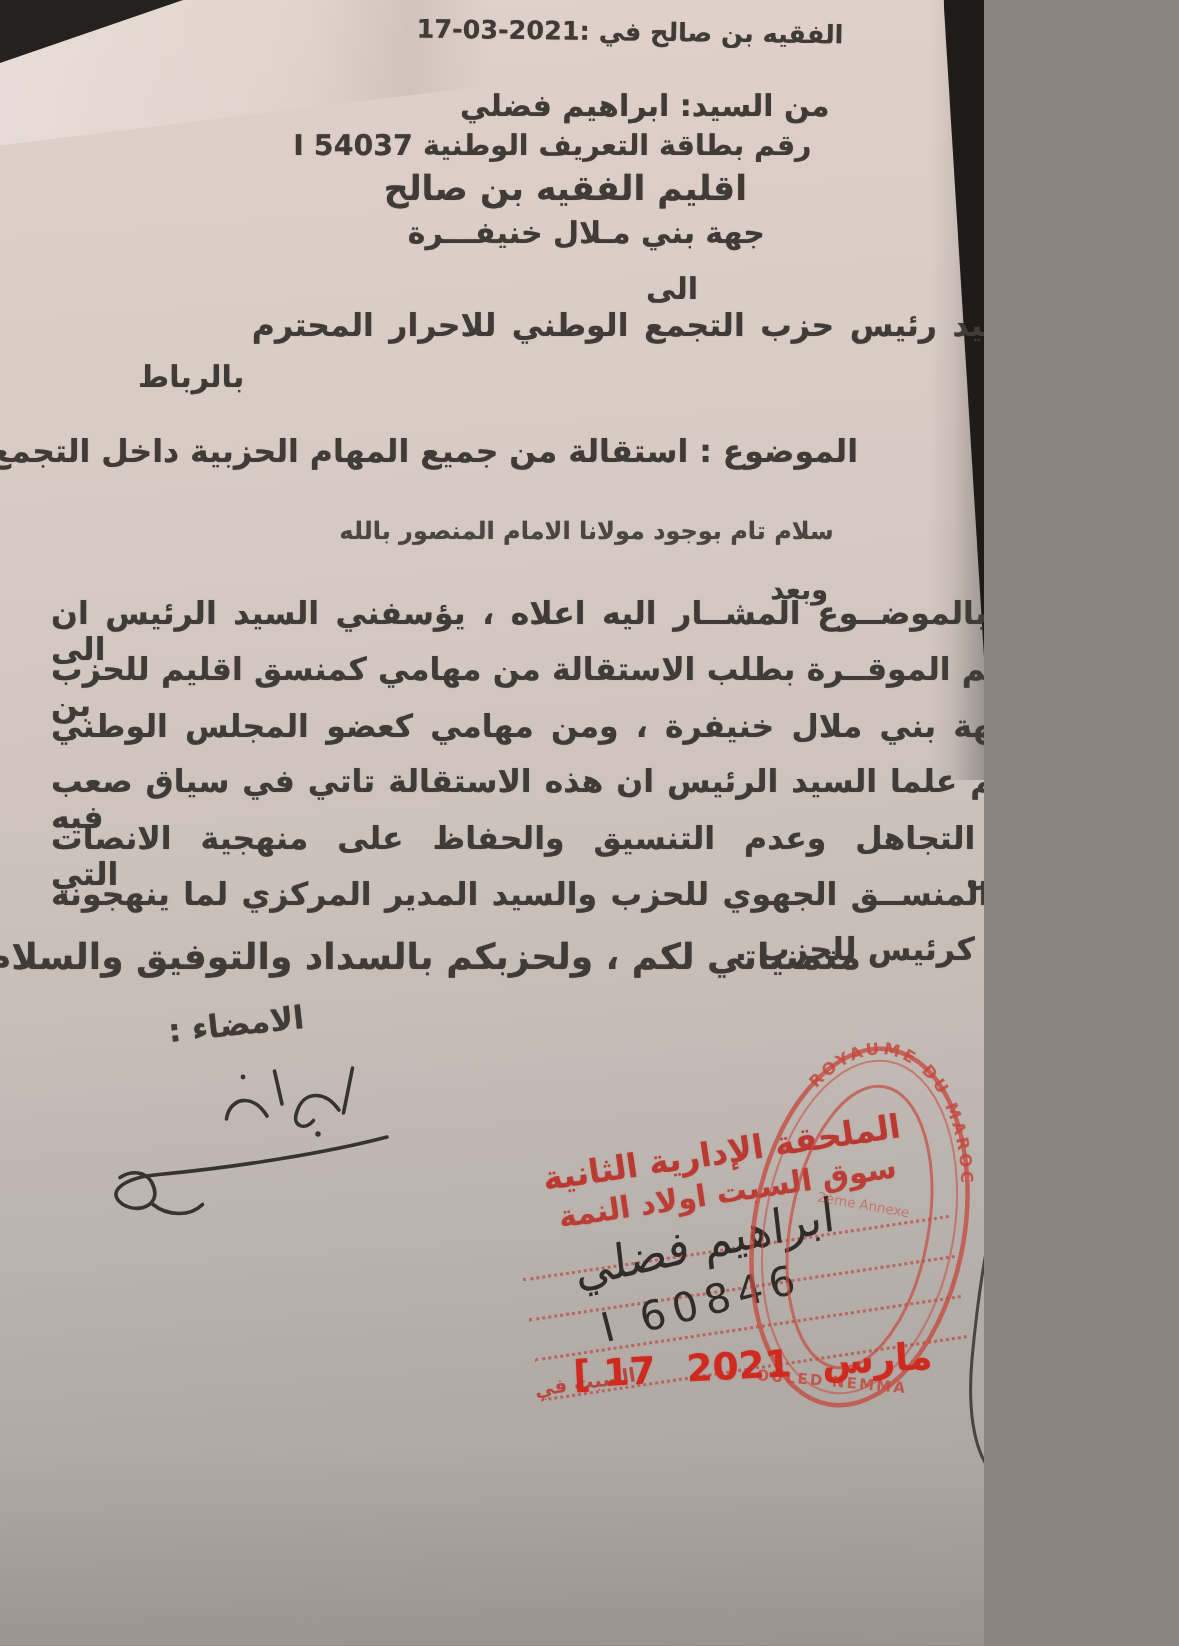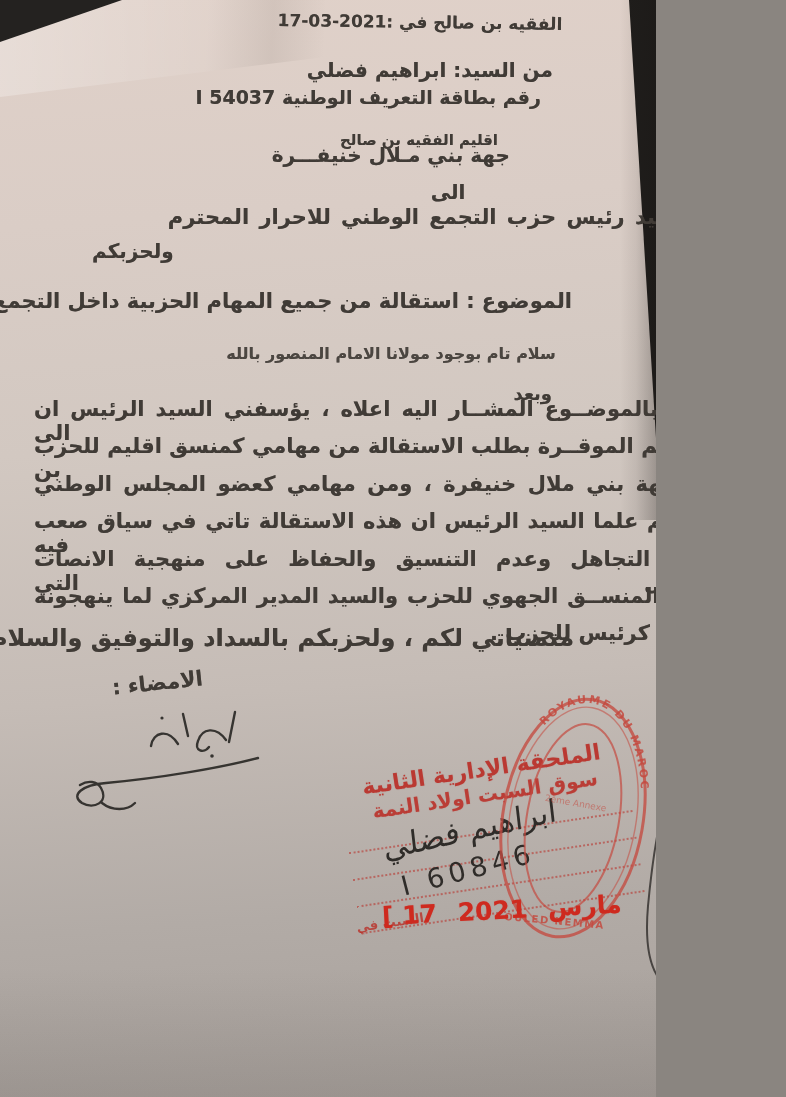--- a/index.html
+++ b/index.html
@@ -14,21 +14,21 @@
   .corner-tl{left:0;top:0;width:122px;height:42px;background:#242220;clip-path:polygon(0 0,100% 0,0 100%);}
   .corner-tr{right:0;top:0;width:27px;height:438px;background:#1f1d1b;clip-path:polygon(100% 0,0 0,100% 100%);}
   .shade-r{right:0;top:0;width:36px;height:520px;background:linear-gradient(to left,rgba(25,22,20,.28),rgba(25,22,20,.08) 55%,transparent);}
   .fold{left:-30px;top:-10px;width:430px;height:84px;transform:rotate(-7deg);
     background:linear-gradient(100deg,rgba(255,255,255,.30),rgba(255,255,255,.06) 55%,rgba(90,80,72,.10) 70%,transparent 82%);}
   .shade-b{left:0;bottom:0;width:100%;height:130px;background:linear-gradient(to top,rgba(70,65,62,.14),transparent);}
   
   .date-line{left:200px;top:12px;width:440px;text-align:center;font-size:17px;font-weight:bold;transform:rotate(.8deg);}
   .sender-from{top:58px;right:103px;font-size:20px;font-weight:bold;}
   .sender-id{top:86px;right:115px;font-size:19px;font-weight:bold;}
-  .sender-prov{top:131px;right:158px;font-size:15px;font-weight:bold;}
+  .sender-prov{top:113px;right:158px;font-size:23px;font-weight:bold;}
   .sender-region{top:143px;right:146px;font-size:20px;font-weight:bold;}
   .to-word{top:180px;left:408px;width:80px;text-align:center;font-size:20px;font-weight:bold;}
   .recipient{top:205px;left:120px;width:620px;text-align:center;font-size:21px;font-weight:bold;word-spacing:3px;}
   .city{top:239px;left:92px;font-size:20px;font-weight:bold;}
   .subject{top:289px;right:84px;font-size:21px;font-weight:bold;}
   .salutation{top:344px;left:186px;width:410px;text-align:center;font-size:16px;font-weight:bold;opacity:.92;}
   .afterword{top:383px;right:104px;font-size:18px;font-weight:bold;}
   .body-par{left:34px;top:397px;width:706px;}
   .body-line{height:37.4px;font-size:21px;font-weight:bold;color:#403b36;direction:rtl;
     text-align:justify;text-align-last:justify;text-shadow:0 0 .6px rgba(64,59,54,.55);}
@@ -69,21 +69,21 @@
 
   <div class="abs typed date-line" dir="rtl">الفقيه بن صالح في :2021-03-17</div>
 
   <div class="abs typed sender-from" dir="rtl">من السيد: ابراهيم فضلي</div>
   <div class="abs typed sender-id" dir="rtl">رقم بطاقة التعريف الوطنية I 54037</div>
   <div class="abs typed sender-prov" dir="rtl">اقليم الفقيه بن صالح</div>
   <div class="abs typed sender-region" dir="rtl">جهة بني مـلال خنيفـــرة</div>
 
   <div class="abs typed to-word" dir="rtl">الى</div>
   <div class="abs typed recipient" dir="rtl">السيد رئيس حزب التجمع الوطني للاحرار المحترم</div>
-  <div class="abs typed city" dir="rtl">ولحزبكم</div>
+  <div class="abs typed city" dir="rtl">بالرباط</div>
 
   <div class="abs typed subject" dir="rtl">الموضوع : استقالة من جميع المهام الحزبية داخل التجمع الوطني للاحرار</div>
   <div class="abs typed salutation" dir="rtl">سلام تام بوجود مولانا الامام المنصور بالله</div>
   <div class="abs typed afterword" dir="rtl">وبعد</div>
 
   <div class="abs body-par">
     <div class="body-line">علاقــة بالموضــوع المشــار اليه اعلاه ، يؤسفني السيد الرئيس ان اتقدم الى</div>
     <div class="body-line">ســيادتكم الموقــرة بطلب الاستقالة من مهامي كمنسق اقليم للحزب بالفقيه بن</div>
     <div class="body-line">صالح جهة بني ملال خنيفرة ، ومن مهامي كعضو المجلس الوطني للحزب</div>
     <div class="body-line">واحيطكم علما السيد الرئيس ان هذه الاستقالة تاتي في سياق صعب ساهم فيه</div>

